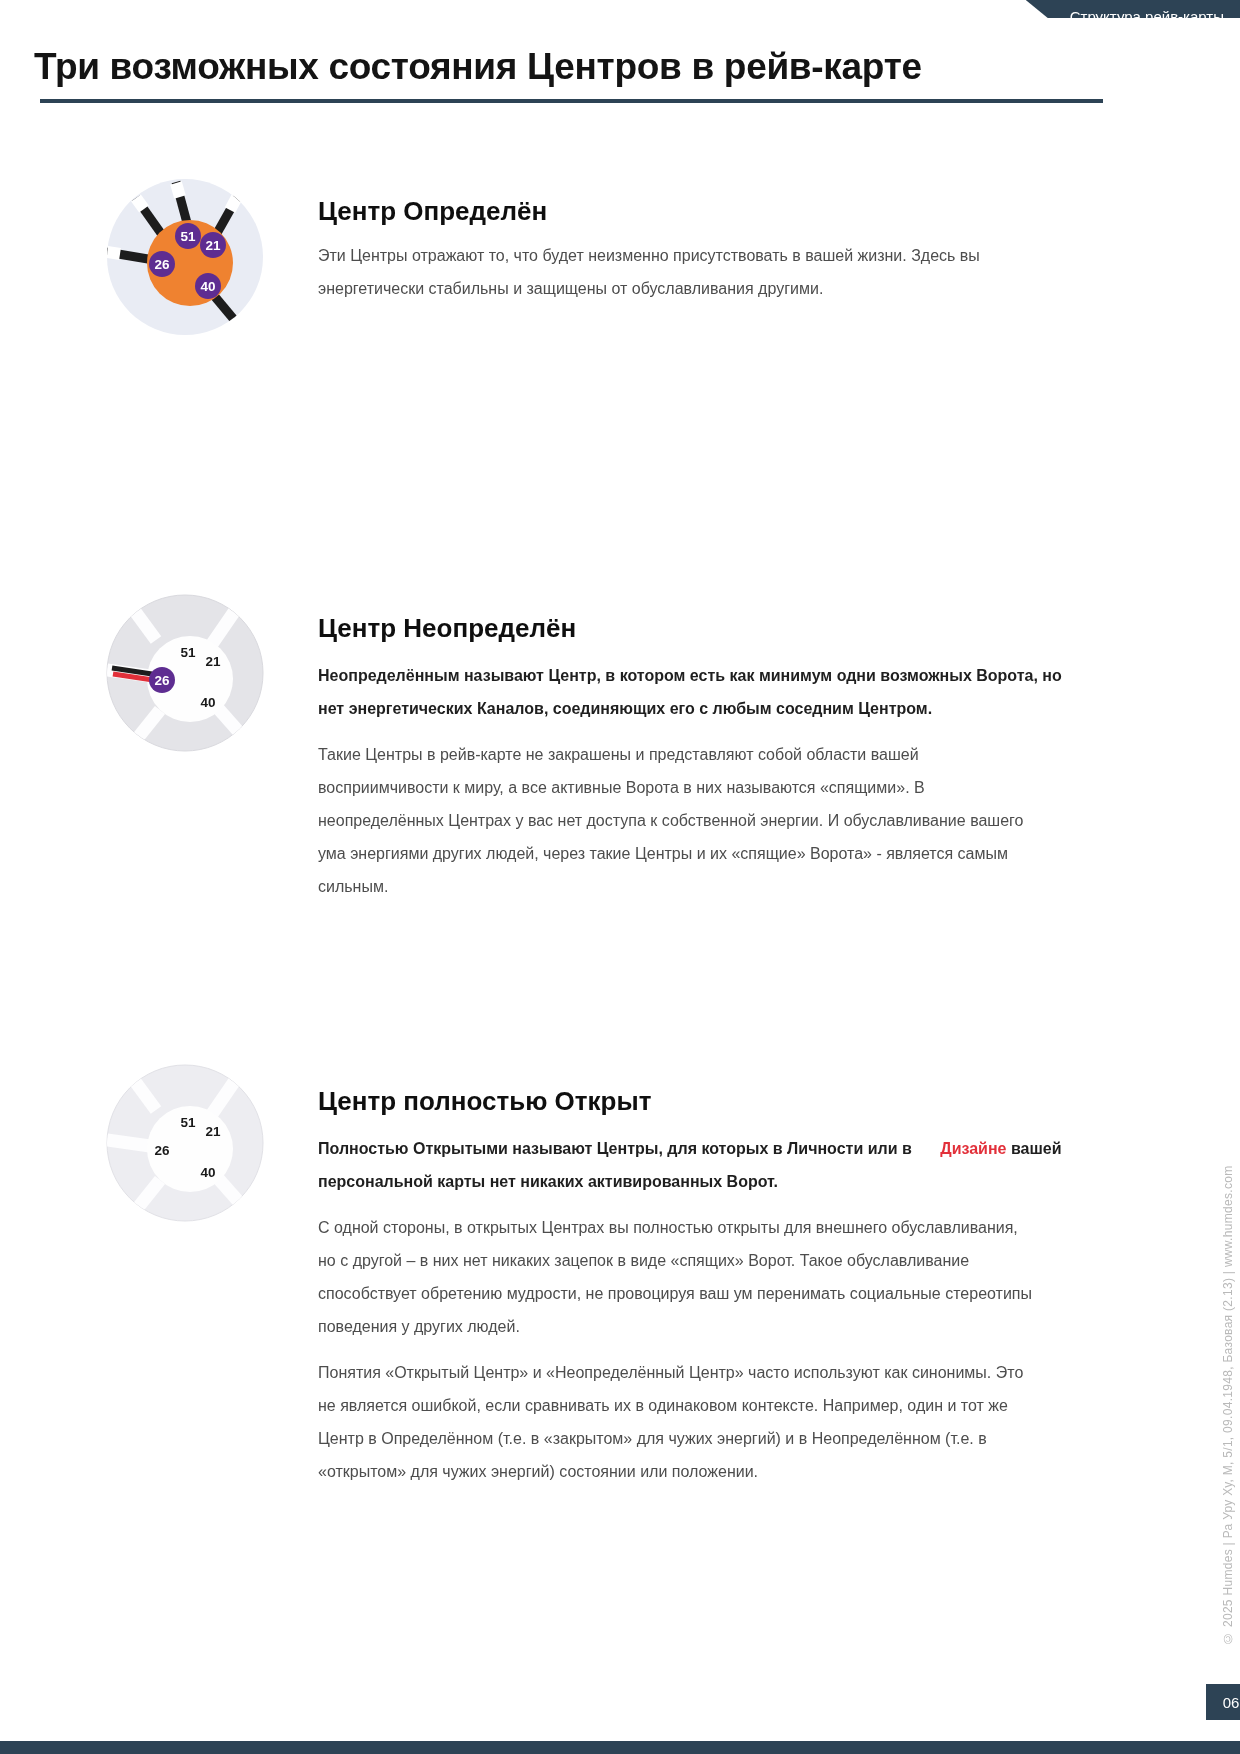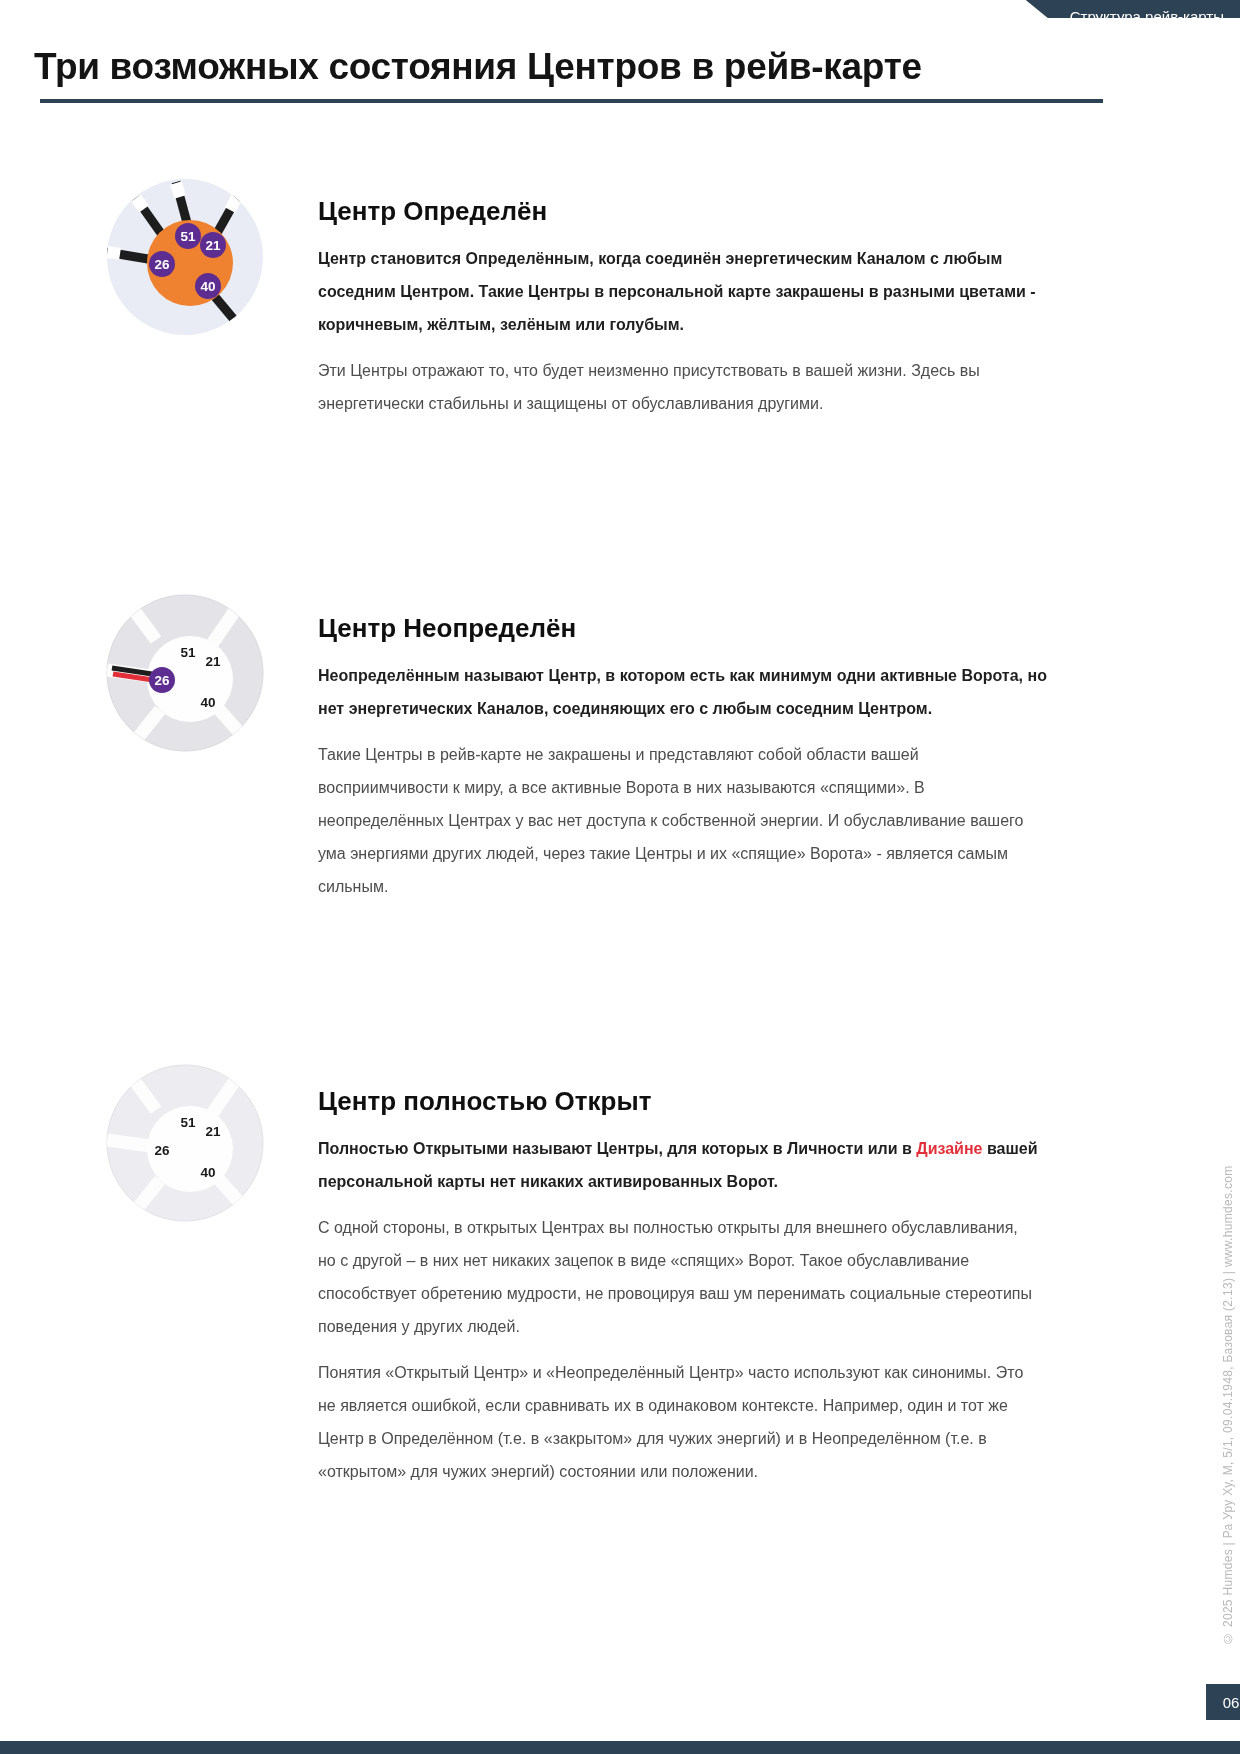--- a/index.html
+++ b/index.html
@@ -38,21 +38,21 @@
   .lead {
     margin-top: 16px;
     font-size: 16px; font-weight: 700; color: #1f1f1f;
     line-height: 33px; white-space: pre-line;
   }
   .para {
     margin-top: 13px;
     font-size: 16px; font-weight: 400; color: #4d4d4d;
     line-height: 33px; white-space: pre-line;
   }
-  .red { color: #e2303a; }
+  .red { color: #e2303a; margin-left: 24px; }
   
   .diagram { position: absolute; left: 100px; }
   .d1 { top: 172px; }
   .d2 { top: 588px; }
   .d3 { top: 1058px; }
   
   .side-caption {
     position: absolute; right: 5px; top: 1145px; height: 500px;
     writing-mode: vertical-rl; transform: rotate(180deg);
     font-size: 12px; color: #b9b9b9; letter-spacing: 0.3px;
@@ -160,30 +160,27 @@
     <g font-size="13.5" font-weight="700" text-anchor="middle">
       <text x="88" y="68.5" fill="#1a1a1a">51</text>
       <text x="113" y="77.5" fill="#1a1a1a">21</text>
       <text x="62" y="96.5" fill="#1a1a1a">26</text>
       <text x="108" y="118.5" fill="#1a1a1a">40</text>
     </g>
   </svg>
 
   <section class="sec sec1">
     <h2 class="heading">Центр Определён</h2>
-    <p class="lead">Центр становится Определённым, когда соединён энергетическим Каналом с любым
-соседним Центром. Такие Центры в персональной карте закрашены в разными цветами -
-коричневым, жёлтым, зелёным или голубым.</p>
     <p class="para">Эти Центры отражают то, что будет неизменно присутствовать в вашей жизни. Здесь вы
 энергетически стабильны и защищены от обуславливания другими.</p>
   </section>
 
   <section class="sec sec2">
     <h2 class="heading">Центр Неопределён</h2>
-    <p class="lead">Неопределённым называют Центр, в котором есть как минимум одни активные Ворота, но
+    <p class="lead">Неопределённым называют Центр, в котором есть как минимум одни возможных Ворота, но
 нет энергетических Каналов, соединяющих его с любым соседним Центром.</p>
     <p class="para">Такие Центры в рейв-карте не закрашены и представляют собой области вашей
 восприимчивости к миру, а все активные Ворота в них называются «спящими». В
 неопределённых Центрах у вас нет доступа к собственной энергии. И обуславливание вашего
 ума энергиями других людей, через такие Центры и их «спящие» Ворота» - является самым
 сильным.</p>
   </section>
 
   <section class="sec sec3">
     <h2 class="heading">Центр полностью Открыт</h2>

